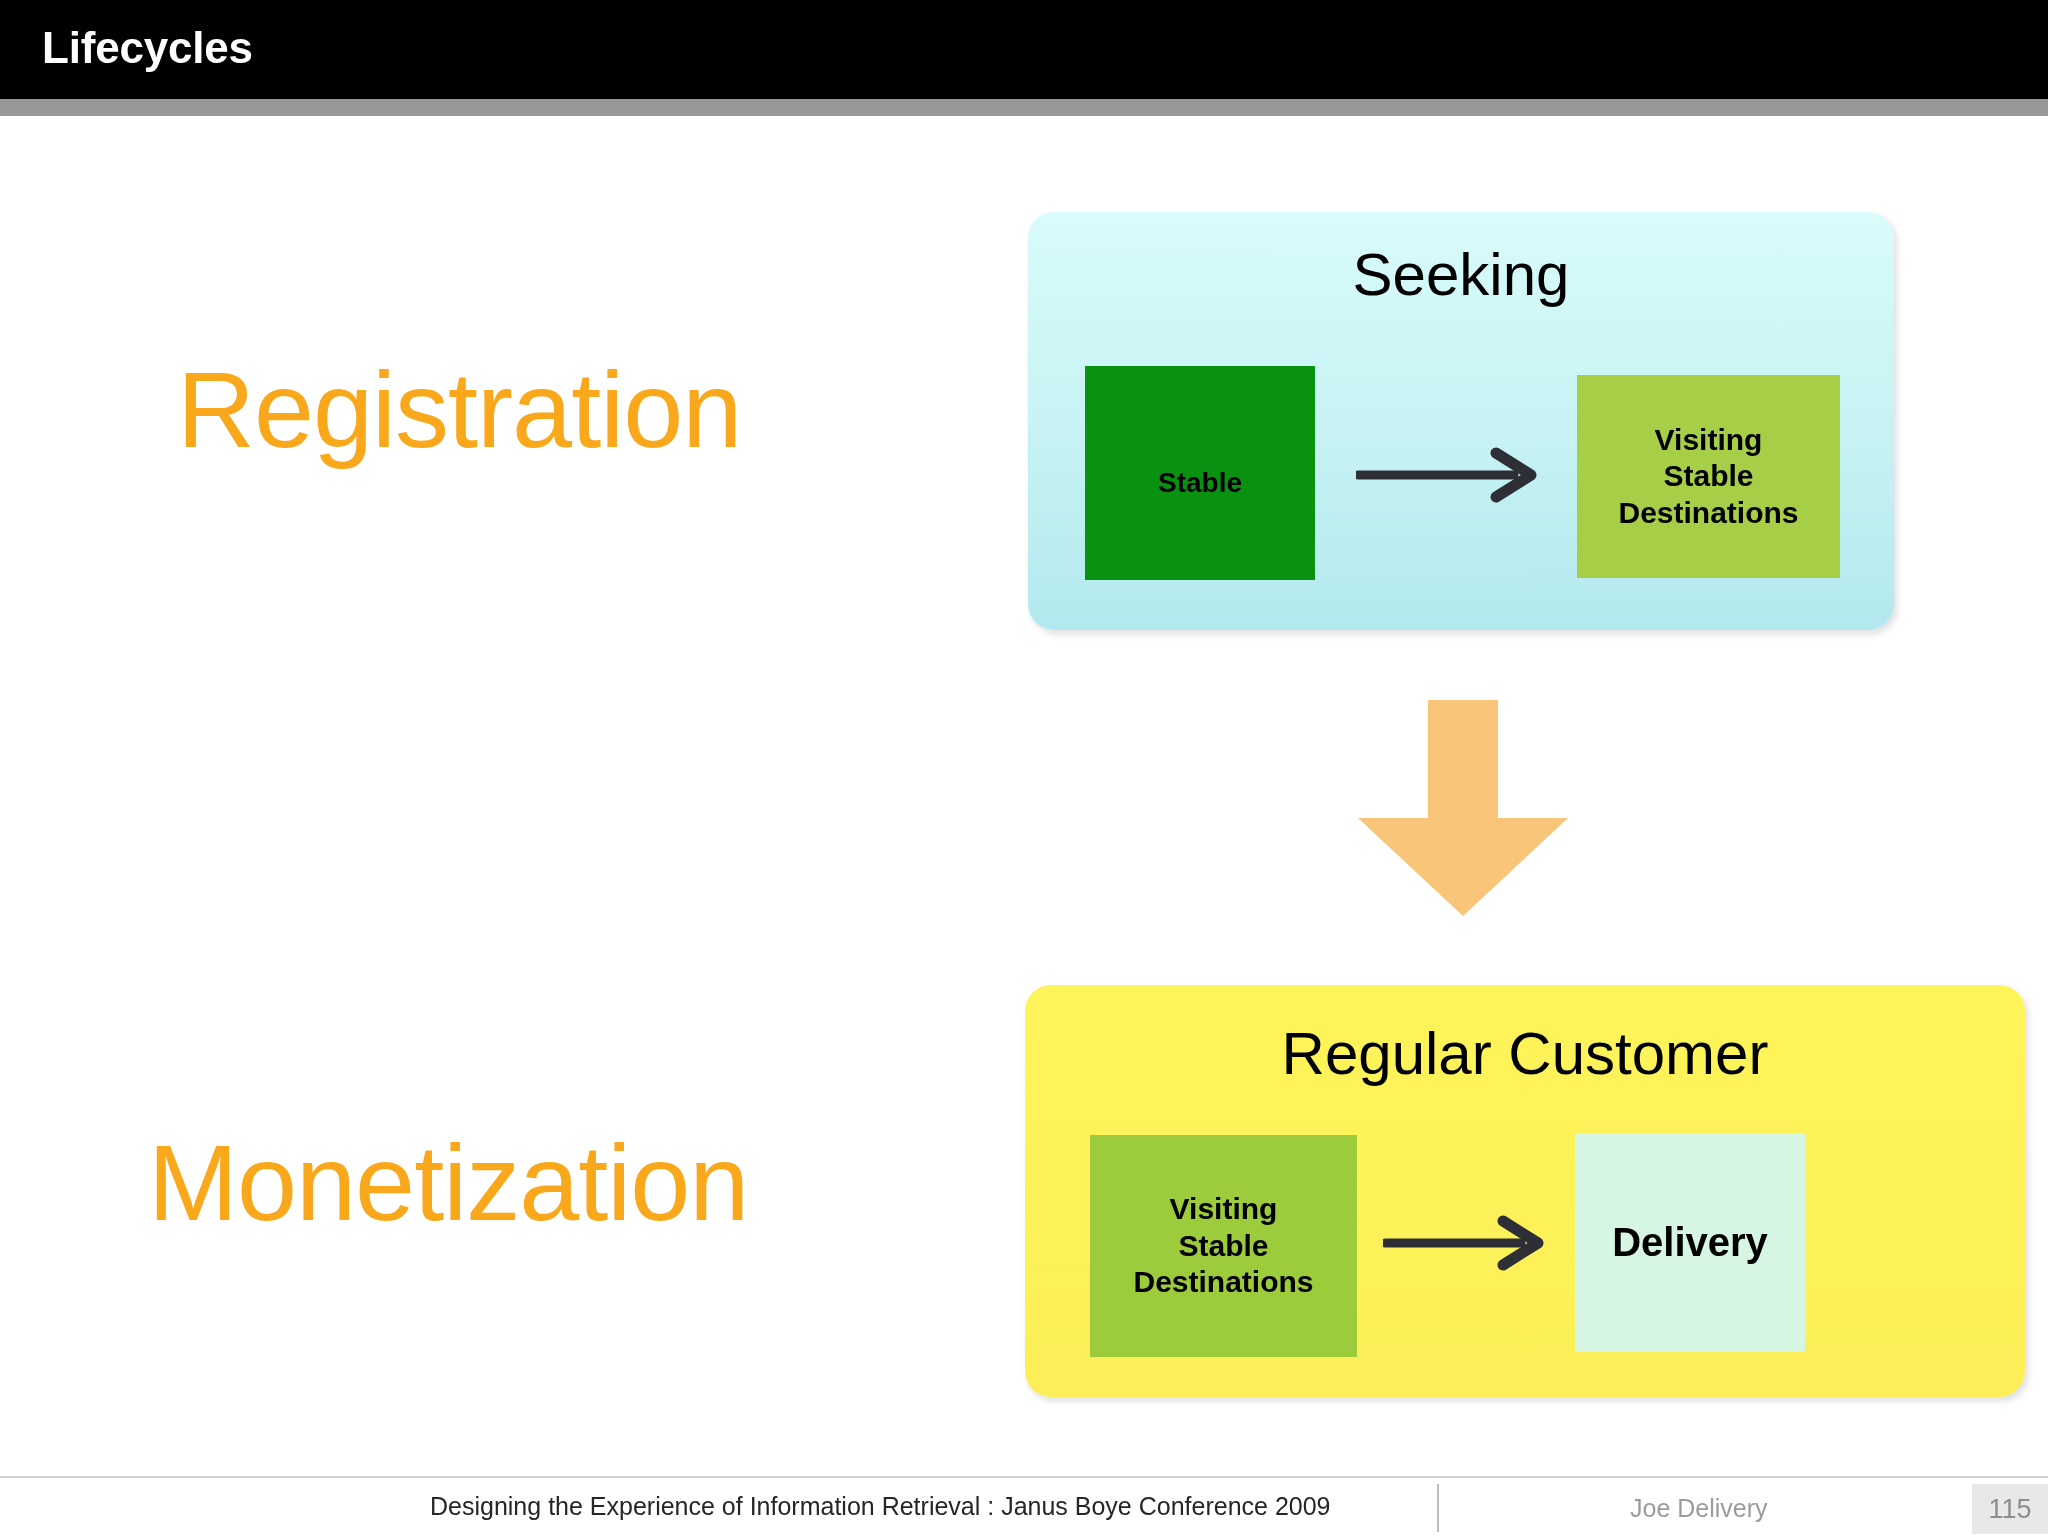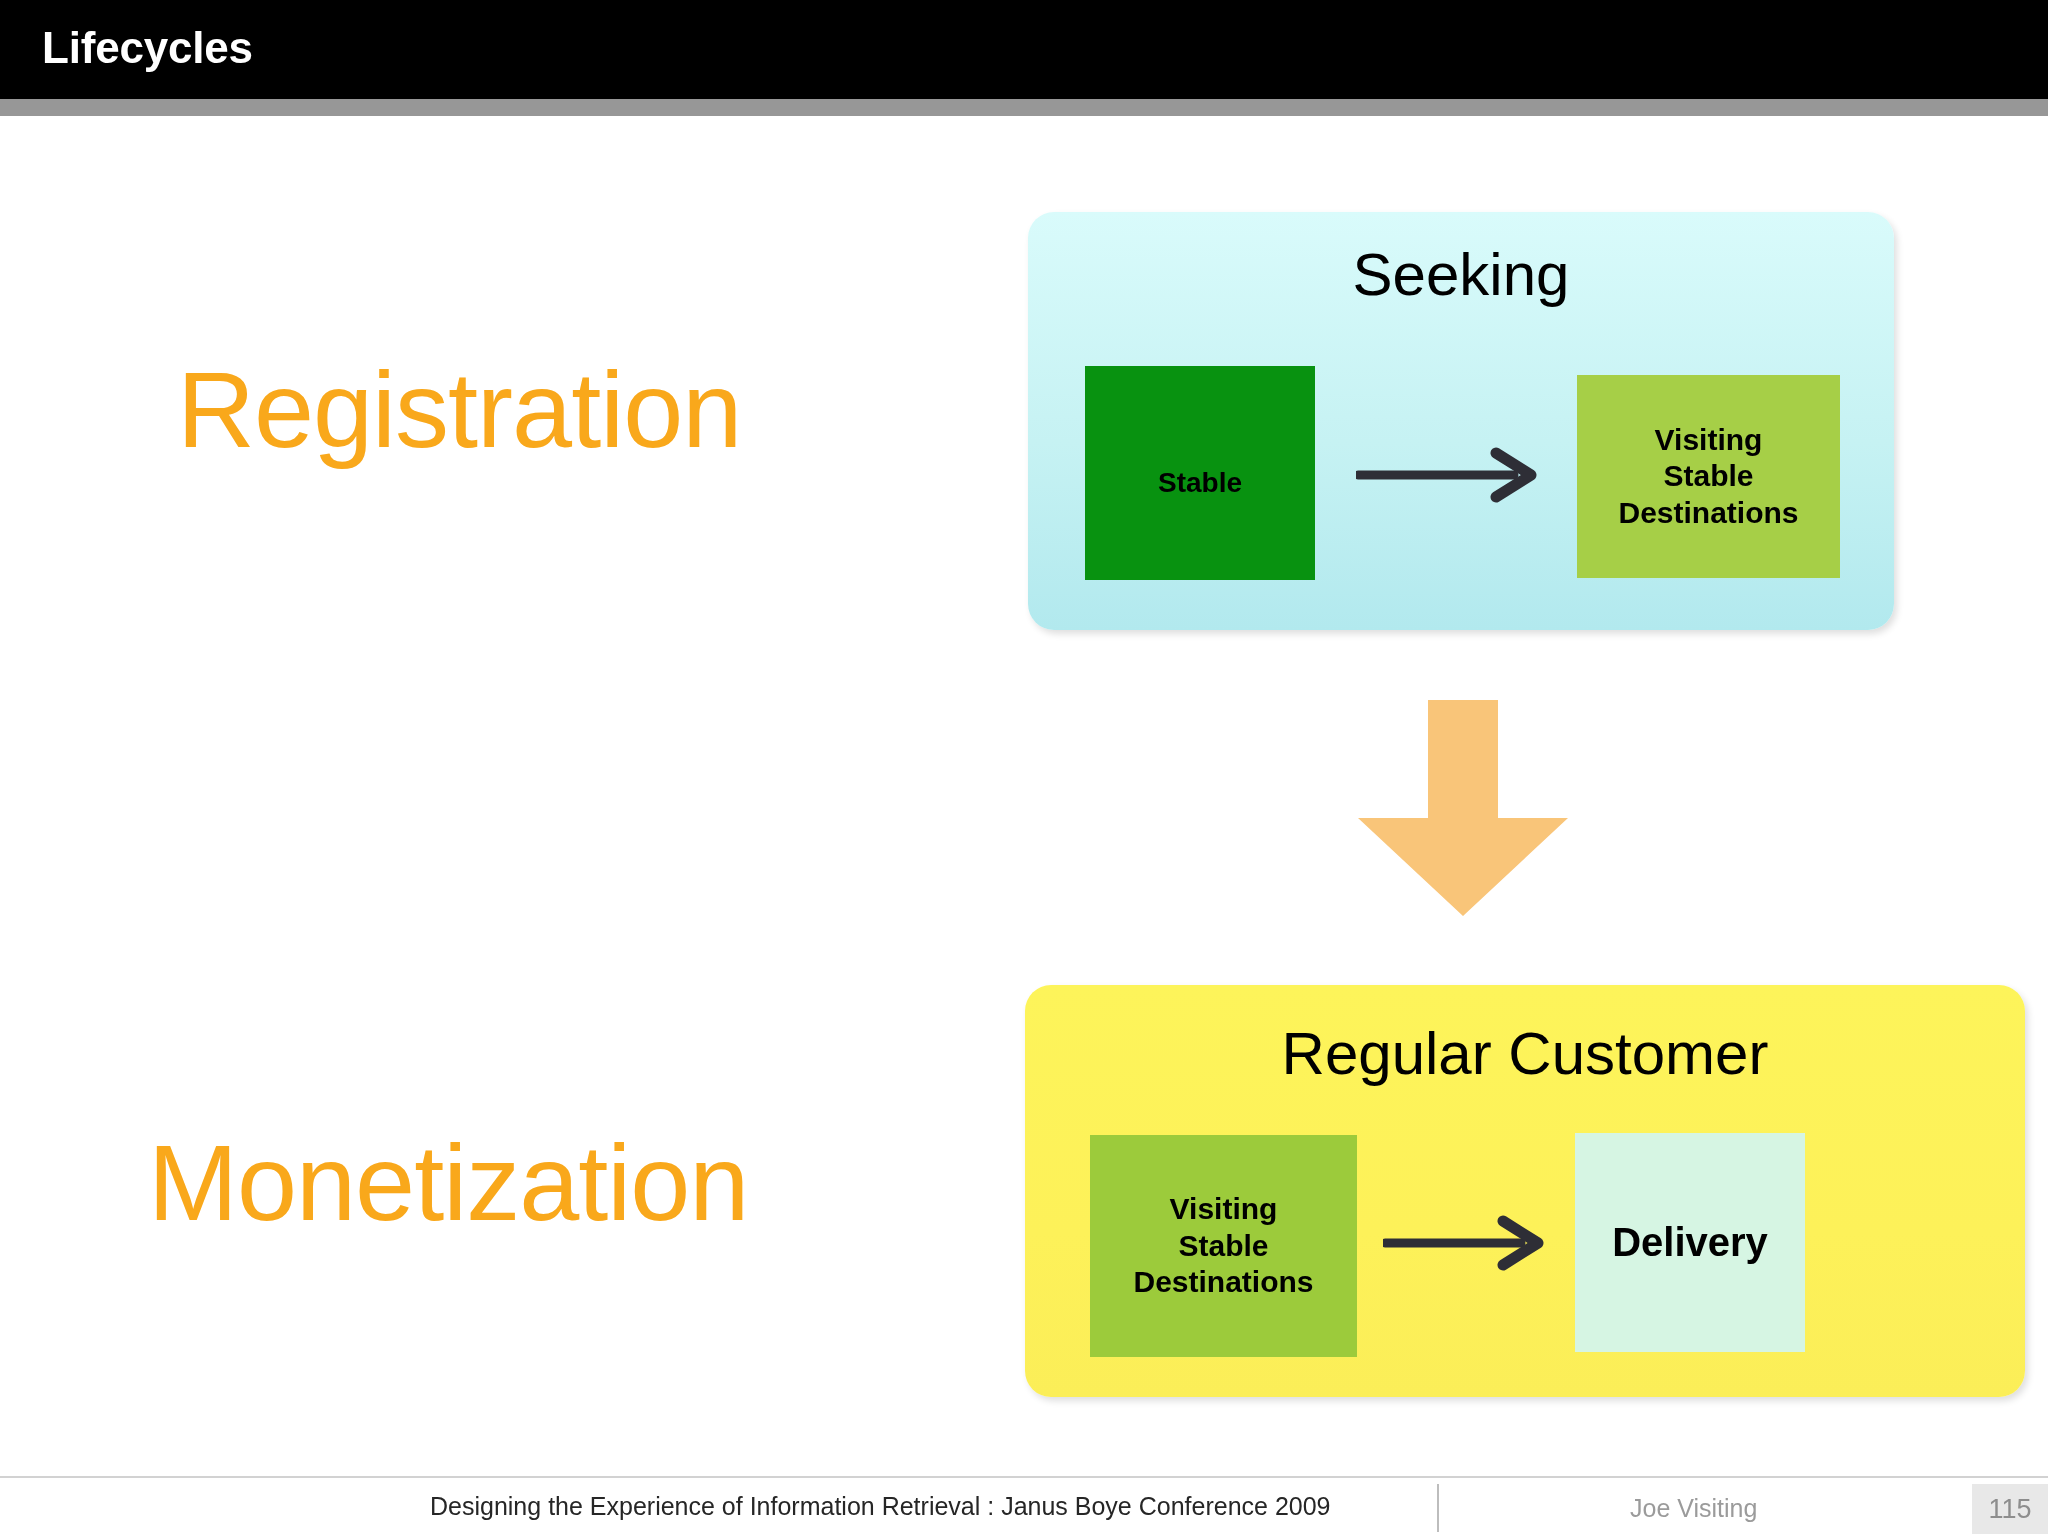--- a/index.html
+++ b/index.html
@@ -274,15 +274,15 @@
 
   <div class="node node-delivery">
     <span class="node-label">Delivery</span>
   </div>
 </div>
 
 <div class="footer-rule"></div>
 <div class="footer">
   <div class="footer-center">Designing the Experience of Information Retrieval : Janus Boye Conference 2009</div>
   <div class="footer-divider"></div>
-  <div class="footer-author">Joe Visiting</div>
+  <div class="footer-author">Joe Delivery</div>
   <div class="footer-page">115</div>
 </div>
 
 </body></html>

